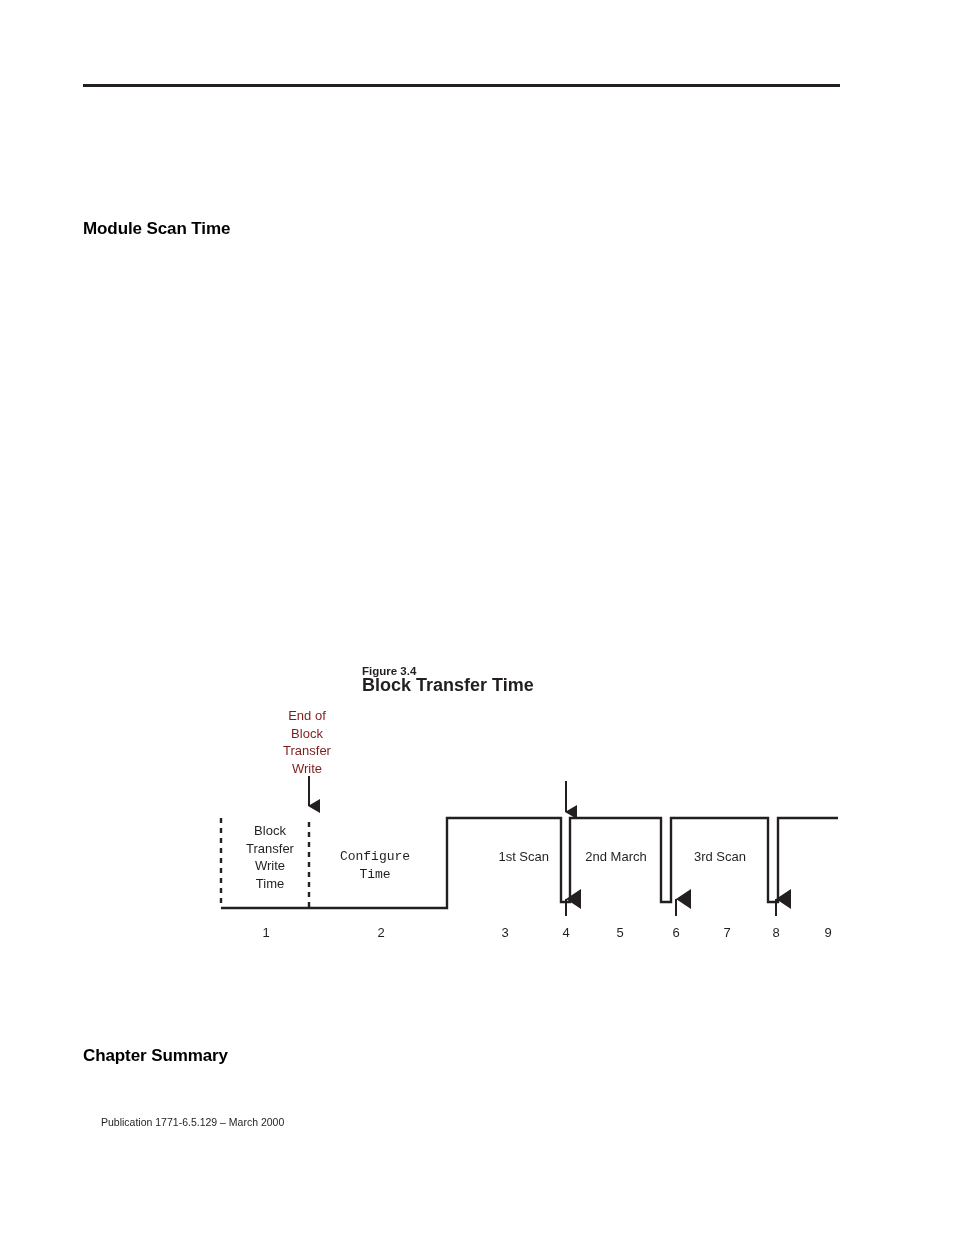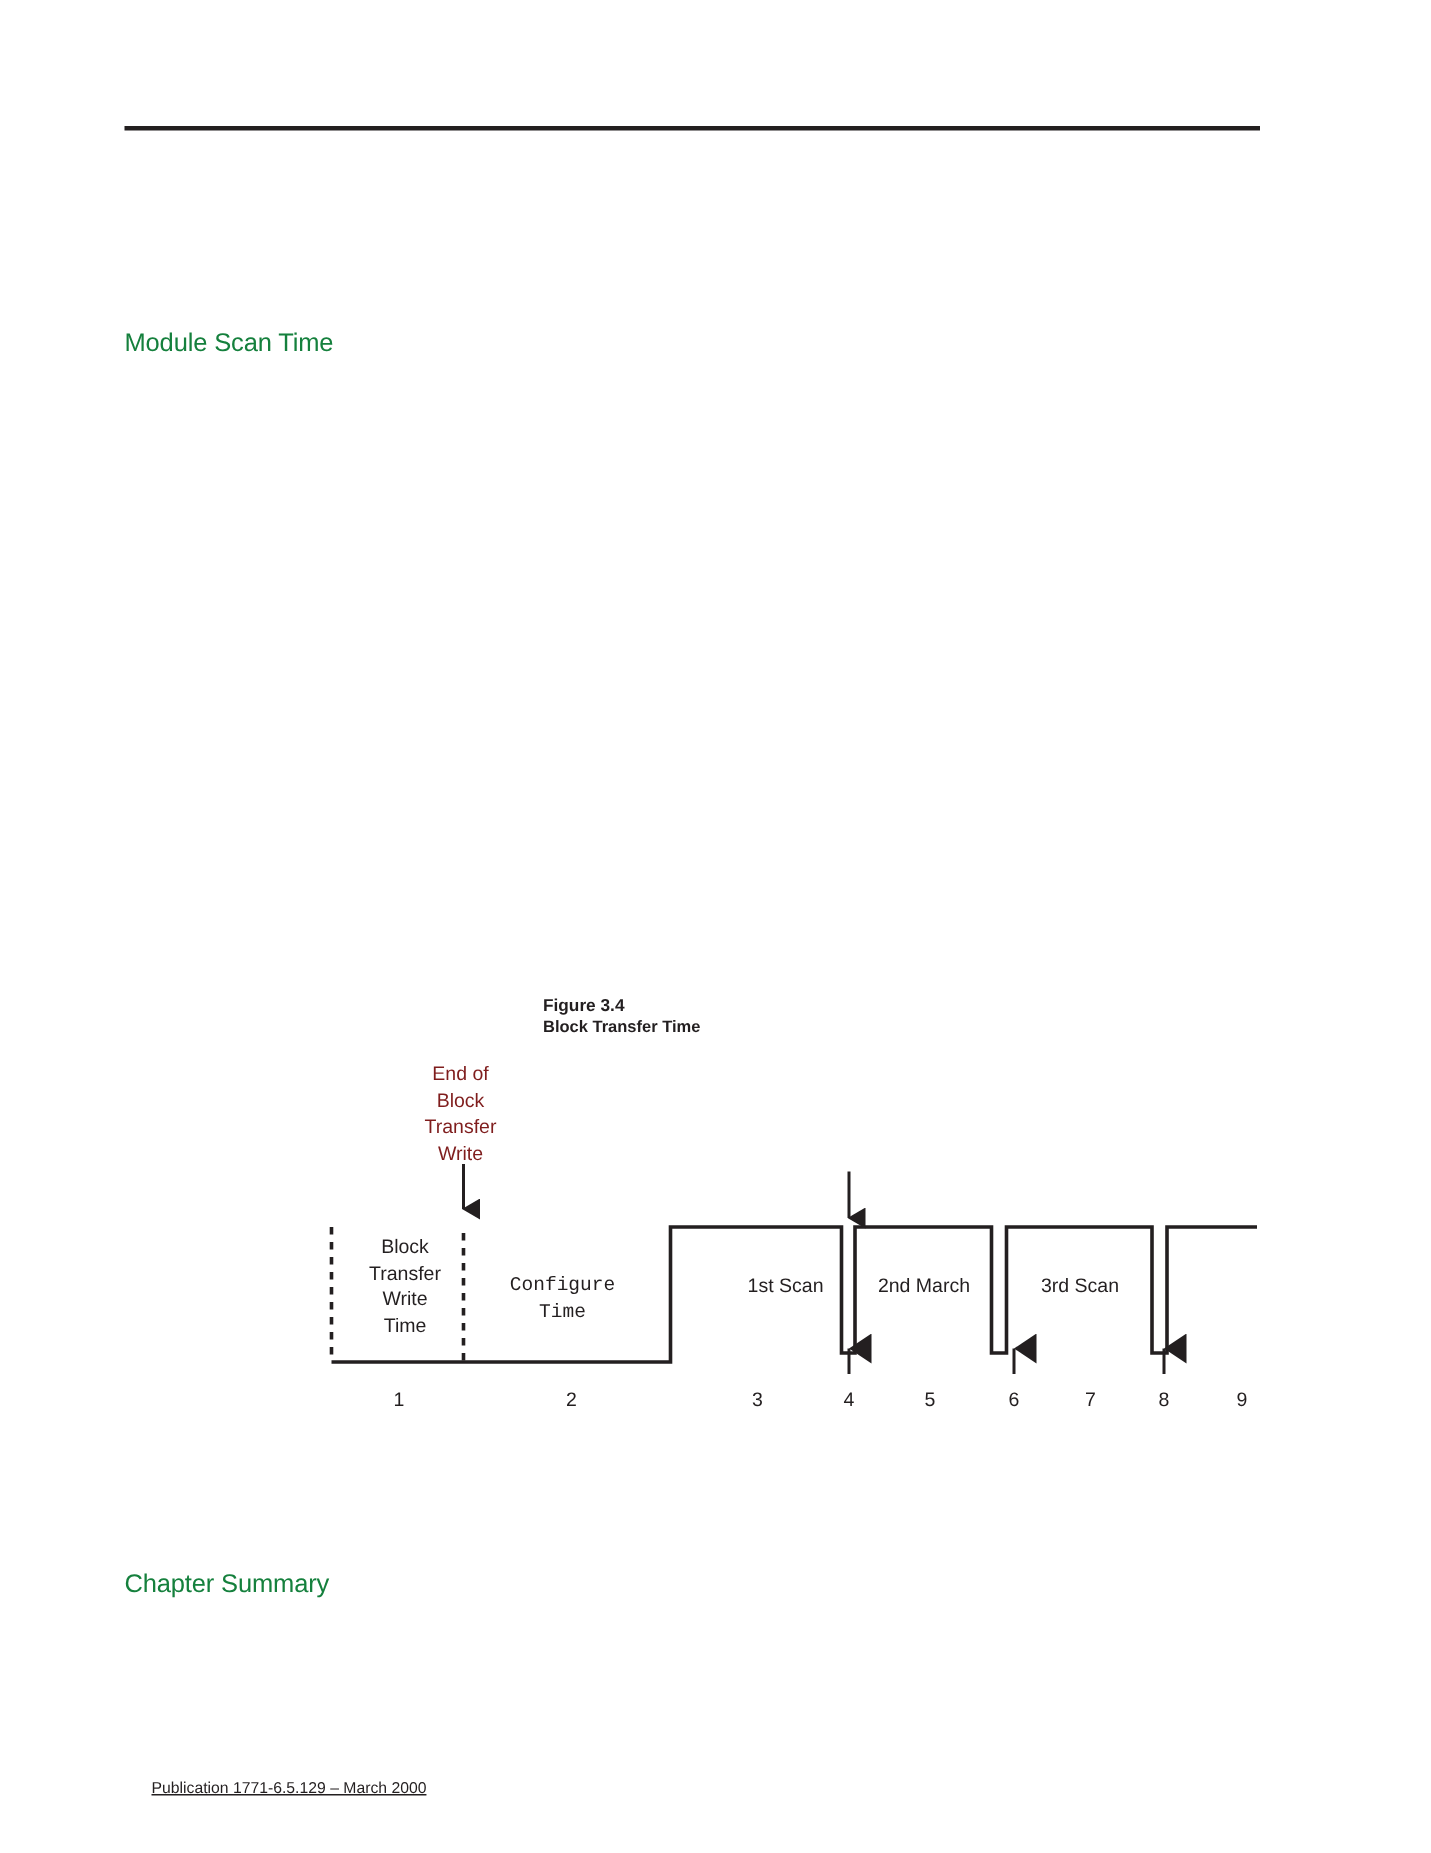--- a/index.html
+++ b/index.html
@@ -22,37 +22,36 @@
     left: 83px;
     top: 84px;
     width: 757px;
     height: 3px;
     background: #231f20;
   }
 
   .section-heading {
     position: absolute;
     left: 83px;
-    font-weight: normal;
+    font-weight: bold;
     font-size: 17px;
     letter-spacing: -0.1px;
-    color: #15803d;
+    color: #000000;
     white-space: nowrap;
   }
   #heading-module-scan-time { top: 219px; }
   #heading-chapter-summary  { top: 1046px; }
 
   .footer {
     position: absolute;
     left: 101px;
-    top: 1186px;
+    top: 1116px;
     font-size: 10.5px;
     color: #231f20;
     white-space: nowrap;
-    text-decoration: underline;
   }
 
   
   #figure-block-transfer-time {
     position: absolute;
     left: 0;
     top: 0;
     width: 954px;
     height: 1235px;
     pointer-events: none;
@@ -64,21 +63,21 @@
   .fig-caption {
     position: absolute;
     left: 362px;
     font-weight: bold;
     font-size: 11.5px;
     color: #231f20;
     white-space: nowrap;
     line-height: 14px;
   }
   #fig-caption-number { top: 664px; }
-  #fig-caption-title  { top: 678px; font-size: 11px; }
+  #fig-caption-title  { top: 678px; font-size: 18px; }
 
   .callout {
     position: absolute;
     font-size: 13px;
     line-height: 17.5px;
     color: #7f1d1d;
     text-align: center;
     white-space: pre-line;
   }
   #callout-end-of-btw {

